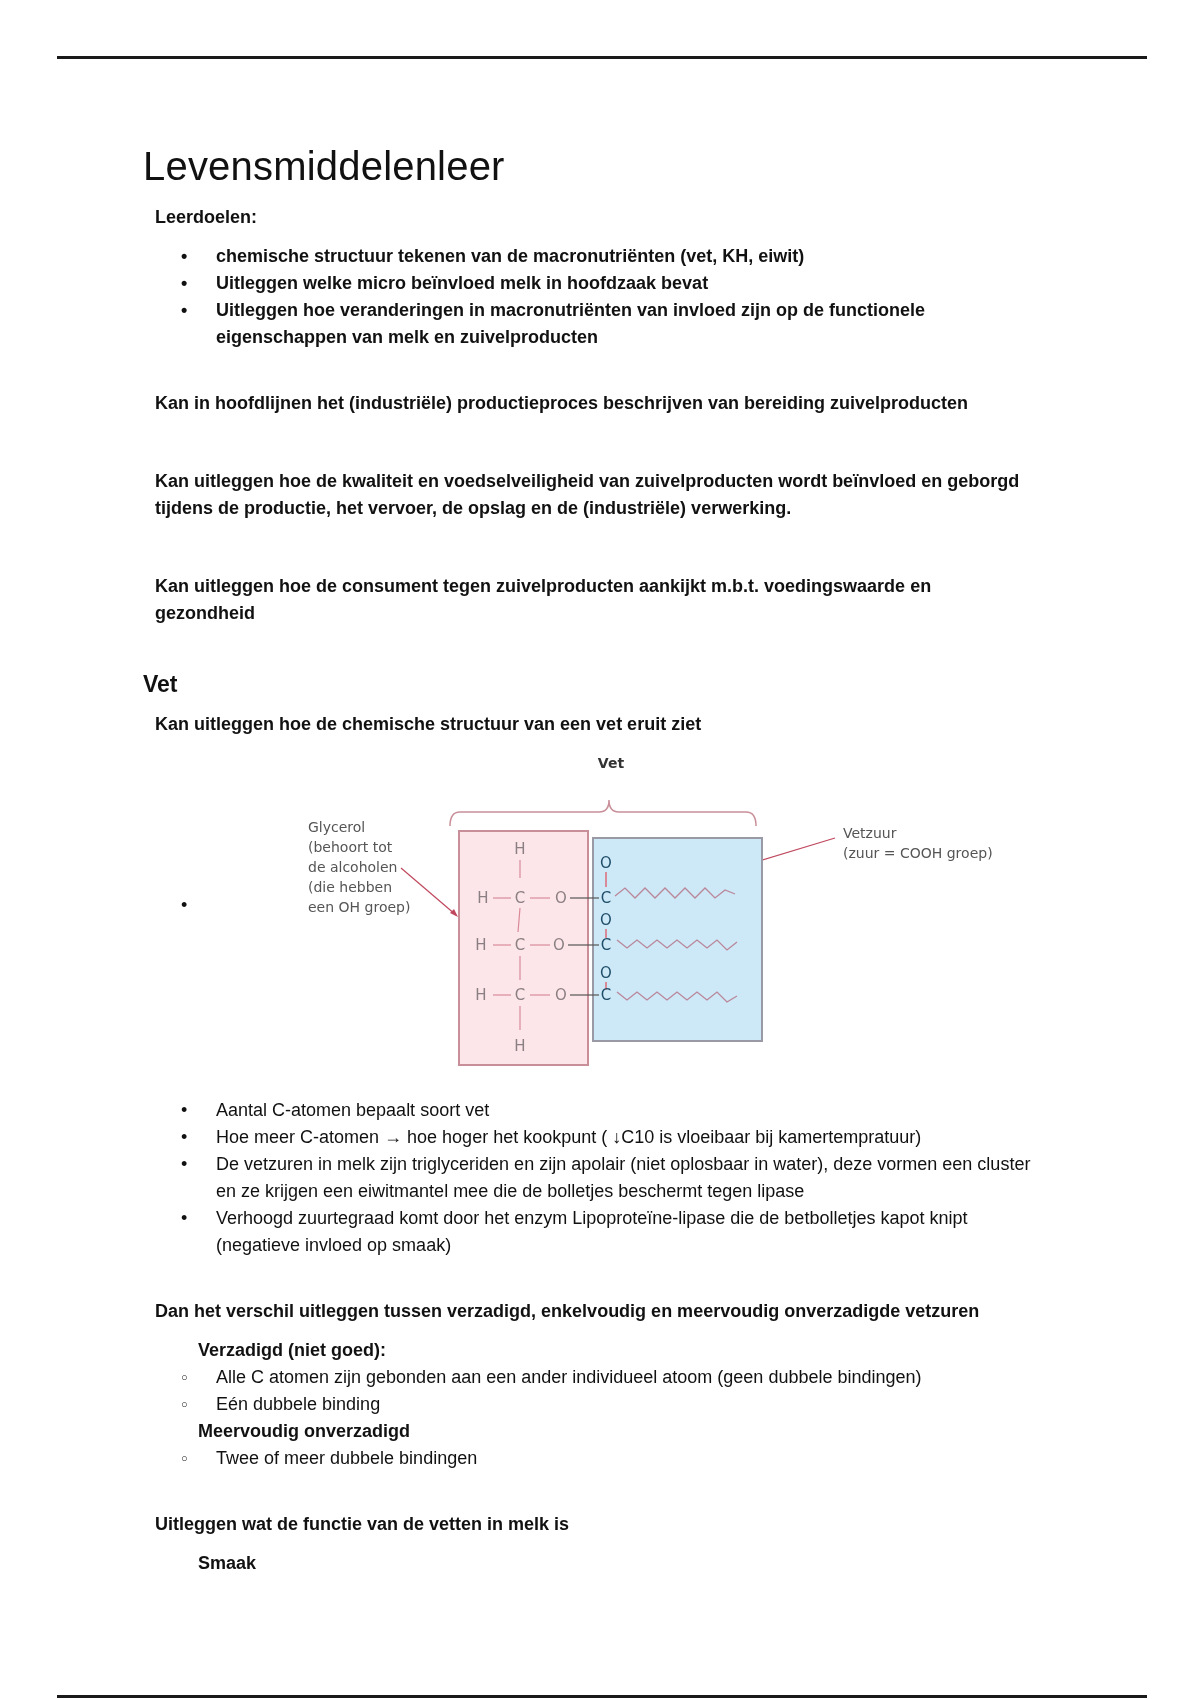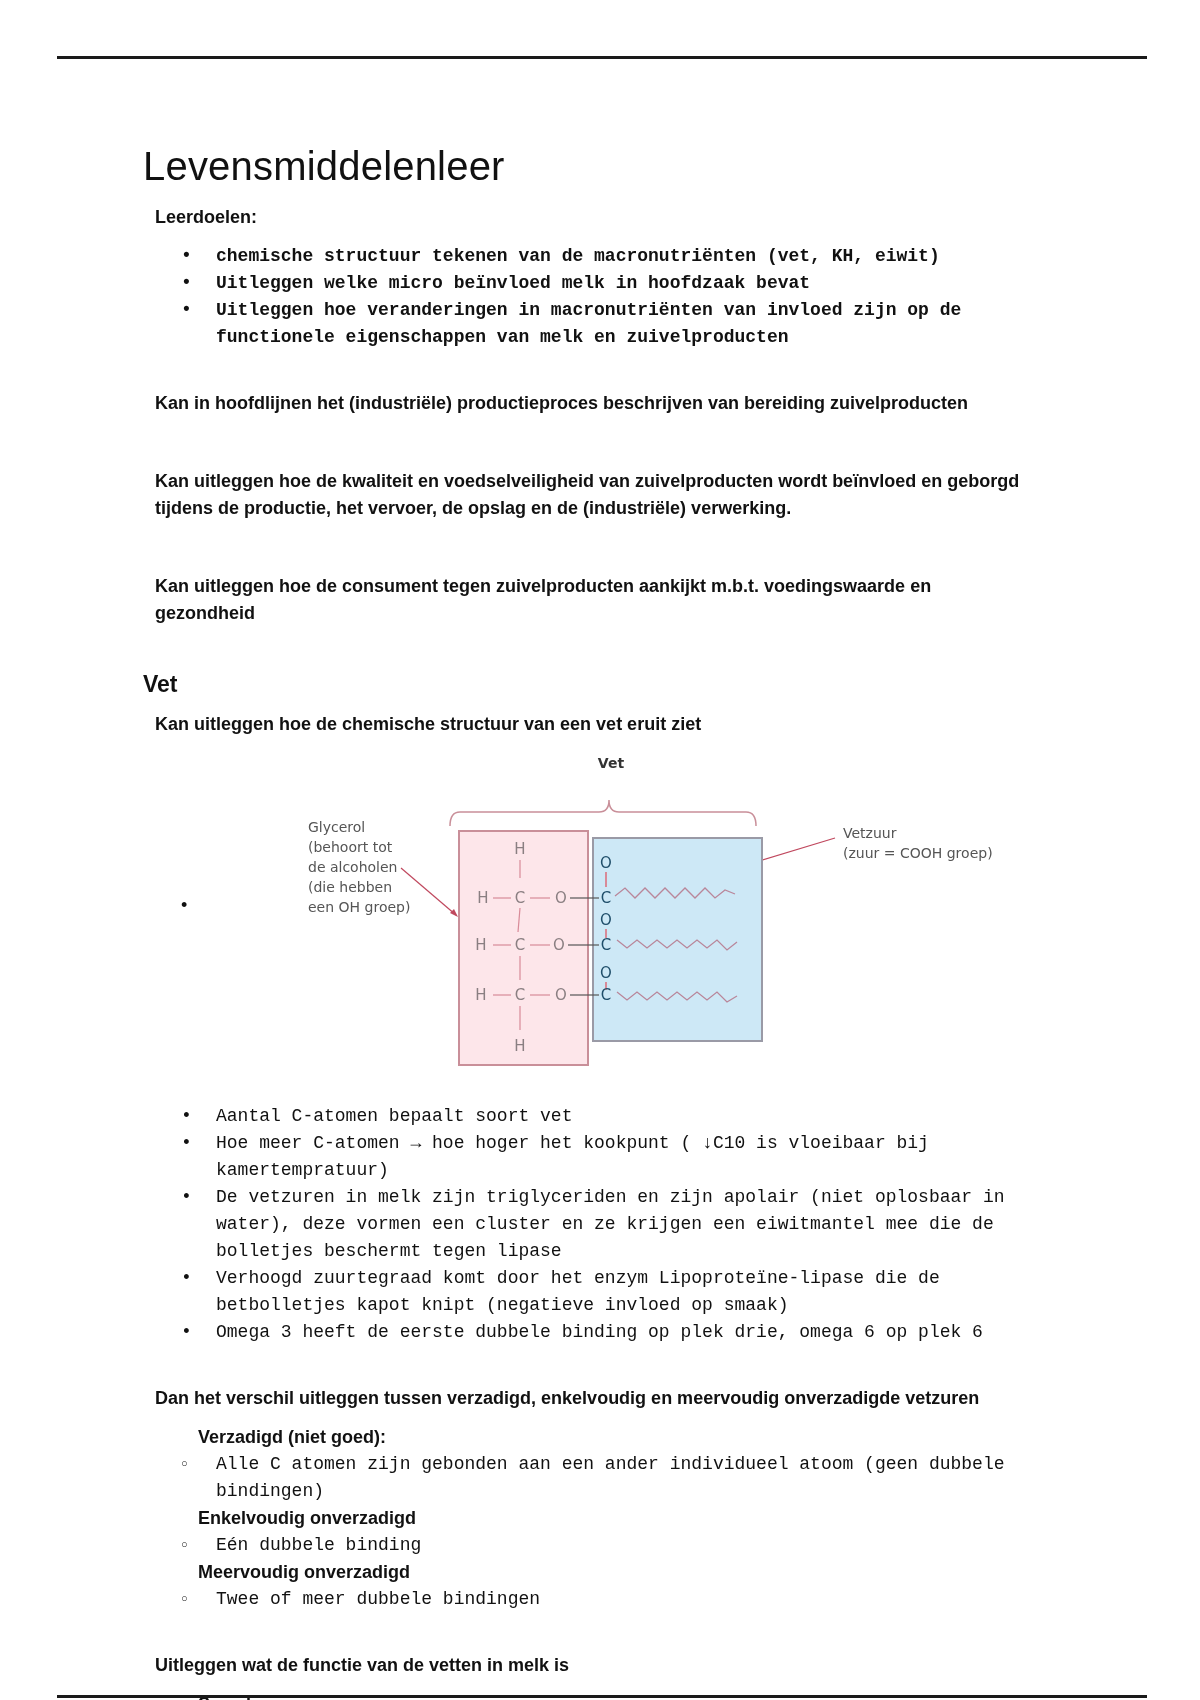--- a/index.html
+++ b/index.html
@@ -5,21 +5,21 @@
   html, body { margin: 0; padding: 0; background: #ffffff; }
   body { width: 1200px; height: 1700px; position: relative; overflow: hidden;
          font-family: "Liberation Sans", "DejaVu Sans", sans-serif; color: #111; }
   .rule { position: absolute; left: 57px; width: 1090px; height: 3px; background: #1a1a1a; }
   .rule.top { top: 56px; }
   .rule.bottom { top: 1695px; }
   .page { position: absolute; left: 143px; top: 140px; width: 900px; }
   .title { font-size: 40px; font-weight: normal; margin: 0; line-height: 52px; letter-spacing: 0.2px; }
   .p { font-size: 18px; line-height: 27px; margin: 12px; }
   .b { font-weight: bold; }
-  ul { margin: 0; padding: 0; list-style: none; font-family: Liberation Mono, monospace; }
+  ul { margin: 0; padding: 0; list-style: none; }
   li { position: relative; font-size: 18px; line-height: 27px; padding-left: 73px; }
   li.disc::before { content: "•"; position: absolute; left: 38px; top: 0; font-size: 18px; }
   li.circle::before { content: "○"; position: absolute; left: 38px; top: 0; font-size: 11px; }
   .gap { height: 27px; }
   .h2 { font-size: 23px; font-weight: bold; line-height: 30px; margin: 0; }
   .sublabel { font-size: 18px; line-height: 27px; padding-left: 55px; font-weight: bold; }
   .figure-row { position: relative; height: 345px; }
   .fig-bullet { position: absolute; left: 38px; top: 145px; font-size: 18px; }
   .figure { position: absolute; left: 70px; top: 0; width: 810px; height: 345px; }
   .fig-text { font-family: "DejaVu Sans", sans-serif; fill: #555; font-size: 14px; }
@@ -119,35 +119,33 @@
 
         <text x="393" y="228" text-anchor="middle" fill="#1f4e6a">O</text>
         <line x1="393" y1="232" x2="393" y2="240" stroke="#d88a98" stroke-width="2"></line>
         <line x1="357" y1="245" x2="386" y2="245" stroke="#555" stroke-width="1.2"></line>
         <text x="393" y="250" text-anchor="middle" fill="#1f4e6a">C</text>
         <polyline points="404,242 414,250 424,242 434,250 444,242 454,250 464,242 474,250 484,242 494,250 504,242 514,252 524,246" fill="none" stroke="#b9869a" stroke-width="1.3"></polyline>
       </g>
     </svg>
   </div>
 
-  <ul style="margin-top:8px">
+  <ul style="margin-top:2px">
     <li class="disc">Aantal C-atomen bepaalt soort vet</li>
     <li class="disc">Hoe meer C-atomen → hoe hoger het kookpunt ( ↓C10 is vloeibaar bij kamertempratuur)</li>
     <li class="disc">De vetzuren in melk zijn triglyceriden en zijn apolair (niet oplosbaar in water), deze vormen een cluster en ze krijgen een eiwitmantel mee die de bolletjes beschermt tegen lipase</li>
     <li class="disc">Verhoogd zuurtegraad komt door het enzym Lipoproteïne-lipase die de betbolletjes kapot knipt (negatieve invloed op smaak)</li>
-    <li class="disc">Omega 3 heeft de eerste dubbele binding op plek drie, omega 6 op plek 6</li>
   </ul>
   <div class="gap"></div>
 
   <p class="p b">Dan het verschil uitleggen tussen verzadigd, enkelvoudig en meervoudig onverzadigde vetzuren</p>
   <div class="sublabel">Verzadigd (niet goed):</div>
   <ul>
       <li class="circle">Alle C atomen zijn gebonden aan een ander individueel atoom (geen dubbele bindingen)</li>
     </ul>
-  <div class="sublabel">Enkelvoudig onverzadigd</div>
   <ul>
       <li class="circle">Eén dubbele binding</li>
     </ul>
   <div class="sublabel">Meervoudig onverzadigd</div>
   <ul>
       <li class="circle">Twee of meer dubbele bindingen</li>
     </ul>
   <div class="gap"></div>
 
   <p class="p b">Uitleggen wat de functie van de vetten in melk is</p>

